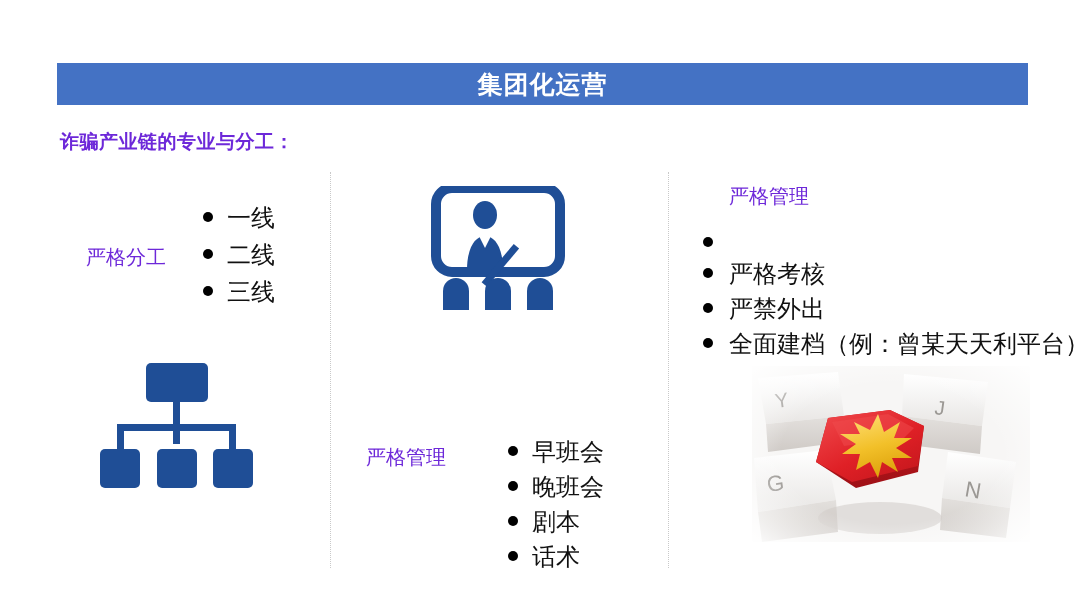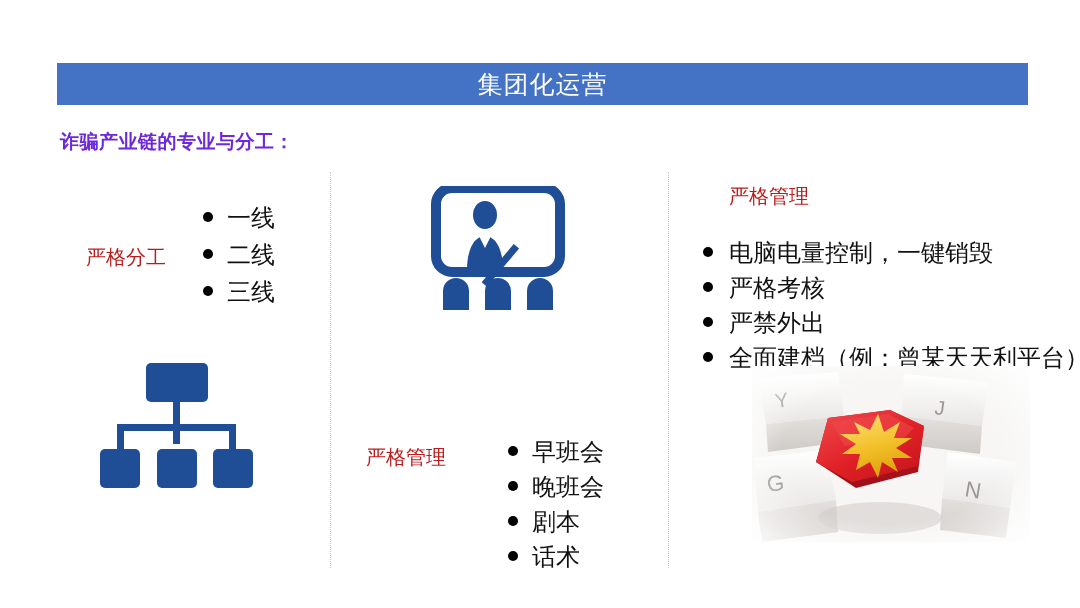--- a/index.html
+++ b/index.html
@@ -24,21 +24,21 @@
     width: 971px;
     height: 42px;
     background: #4472c4;
     display: flex;
     align-items: center;
     justify-content: center;
   }
   .title-bar .title-text {
     color: #ffffff;
     font-size: 25px;
-    font-weight: normal;
+    font-weight: bold;
     letter-spacing: 1px;
   }
 
   .subtitle {
     position: absolute;
     left: 60px;
     top: 129px;
     font-size: 19px;
     font-weight: bold;
     color: #6d28d9;
@@ -53,21 +53,21 @@
     height: 396px;
     border-left: 1px dotted #c9c9c9;
   }
   .divider.d1 { left: 330px; }
   .divider.d2 { left: 668px; }
 
   
   .label {
     position: absolute;
     font-size: 20px;
-    color: #b91c1c;
+    color: #6d28d9;
     white-space: nowrap;
   }
 
   ul.bullets {
     position: absolute;
     margin: 0;
     padding: 0;
     list-style: none;
   }
   ul.bullets li {
@@ -252,21 +252,20 @@
     <span class="dot"></span>
     <span>话术</span>
   </li>
 </ul>
 
 <div class="label" id="label-management">严格管理</div>
 
 <ul class="bullets" id="manage-list">
   <li>
     <span class="dot"></span>
-    <span>电脑电量控制，一键销毁</span>
   </li>
   <li>
     <span class="dot"></span>
     <span>严格考核</span>
   </li>
   <li>
     <span class="dot"></span>
     <span>严禁外出</span>
   </li>
   <li>

